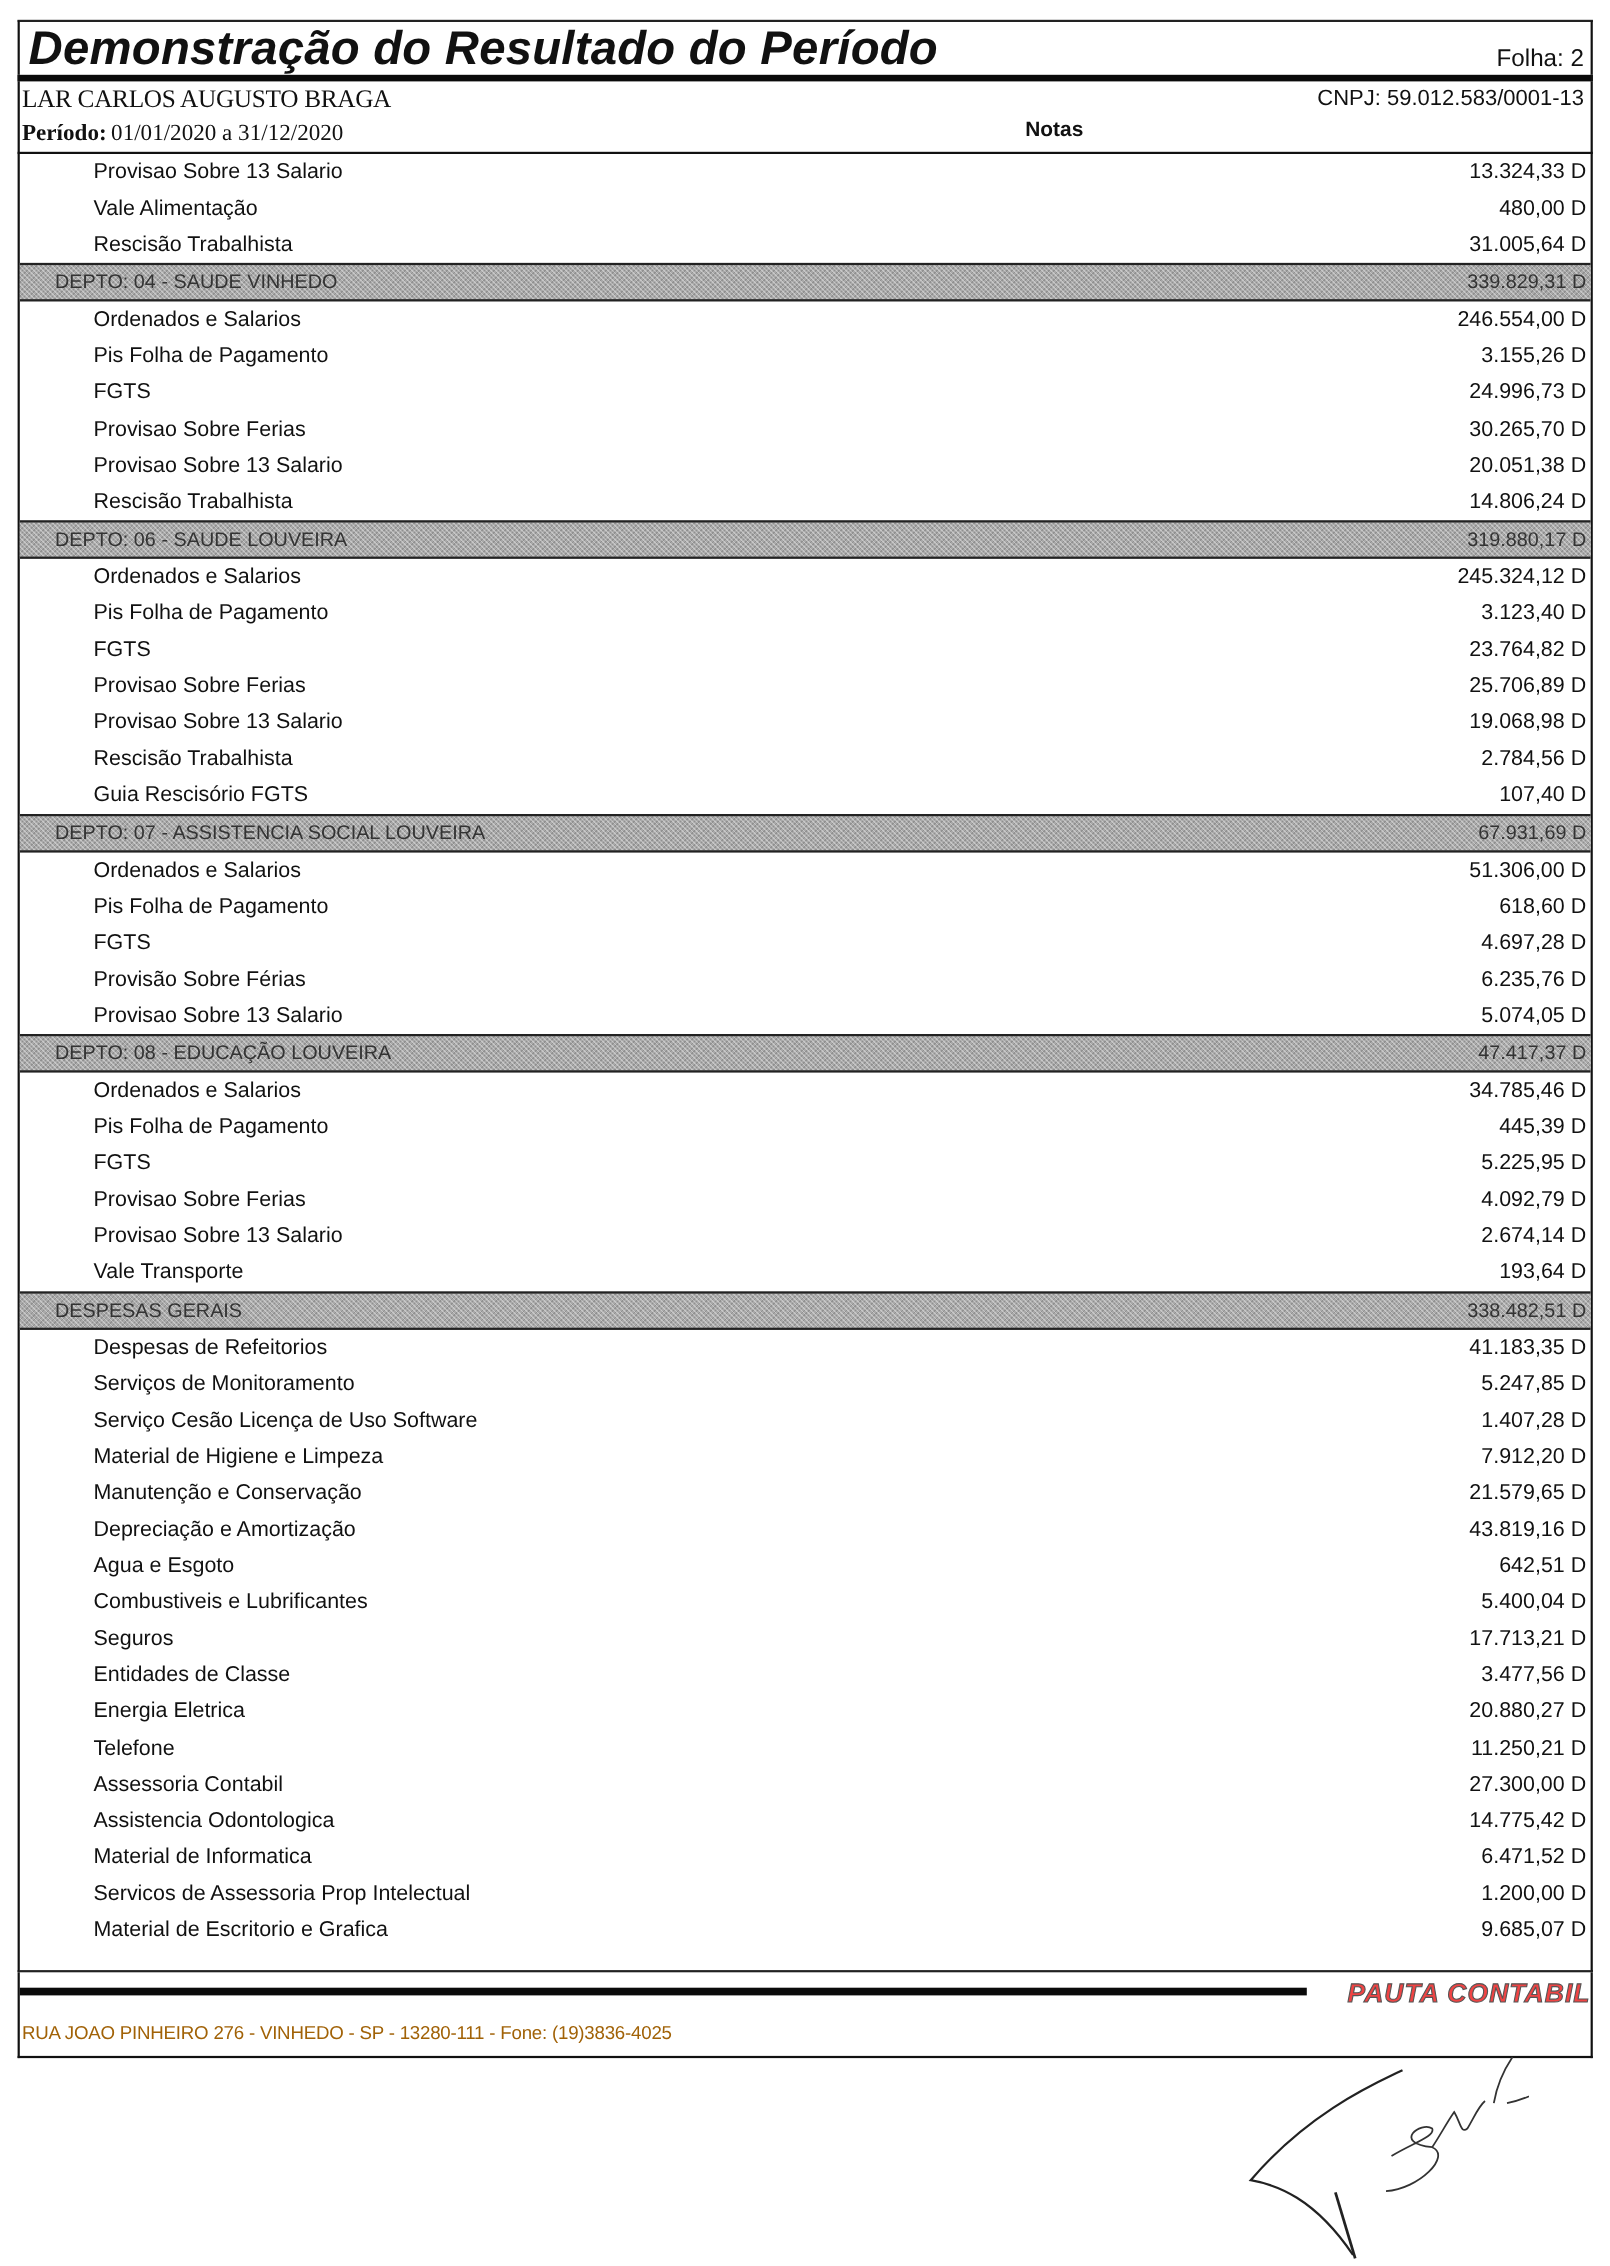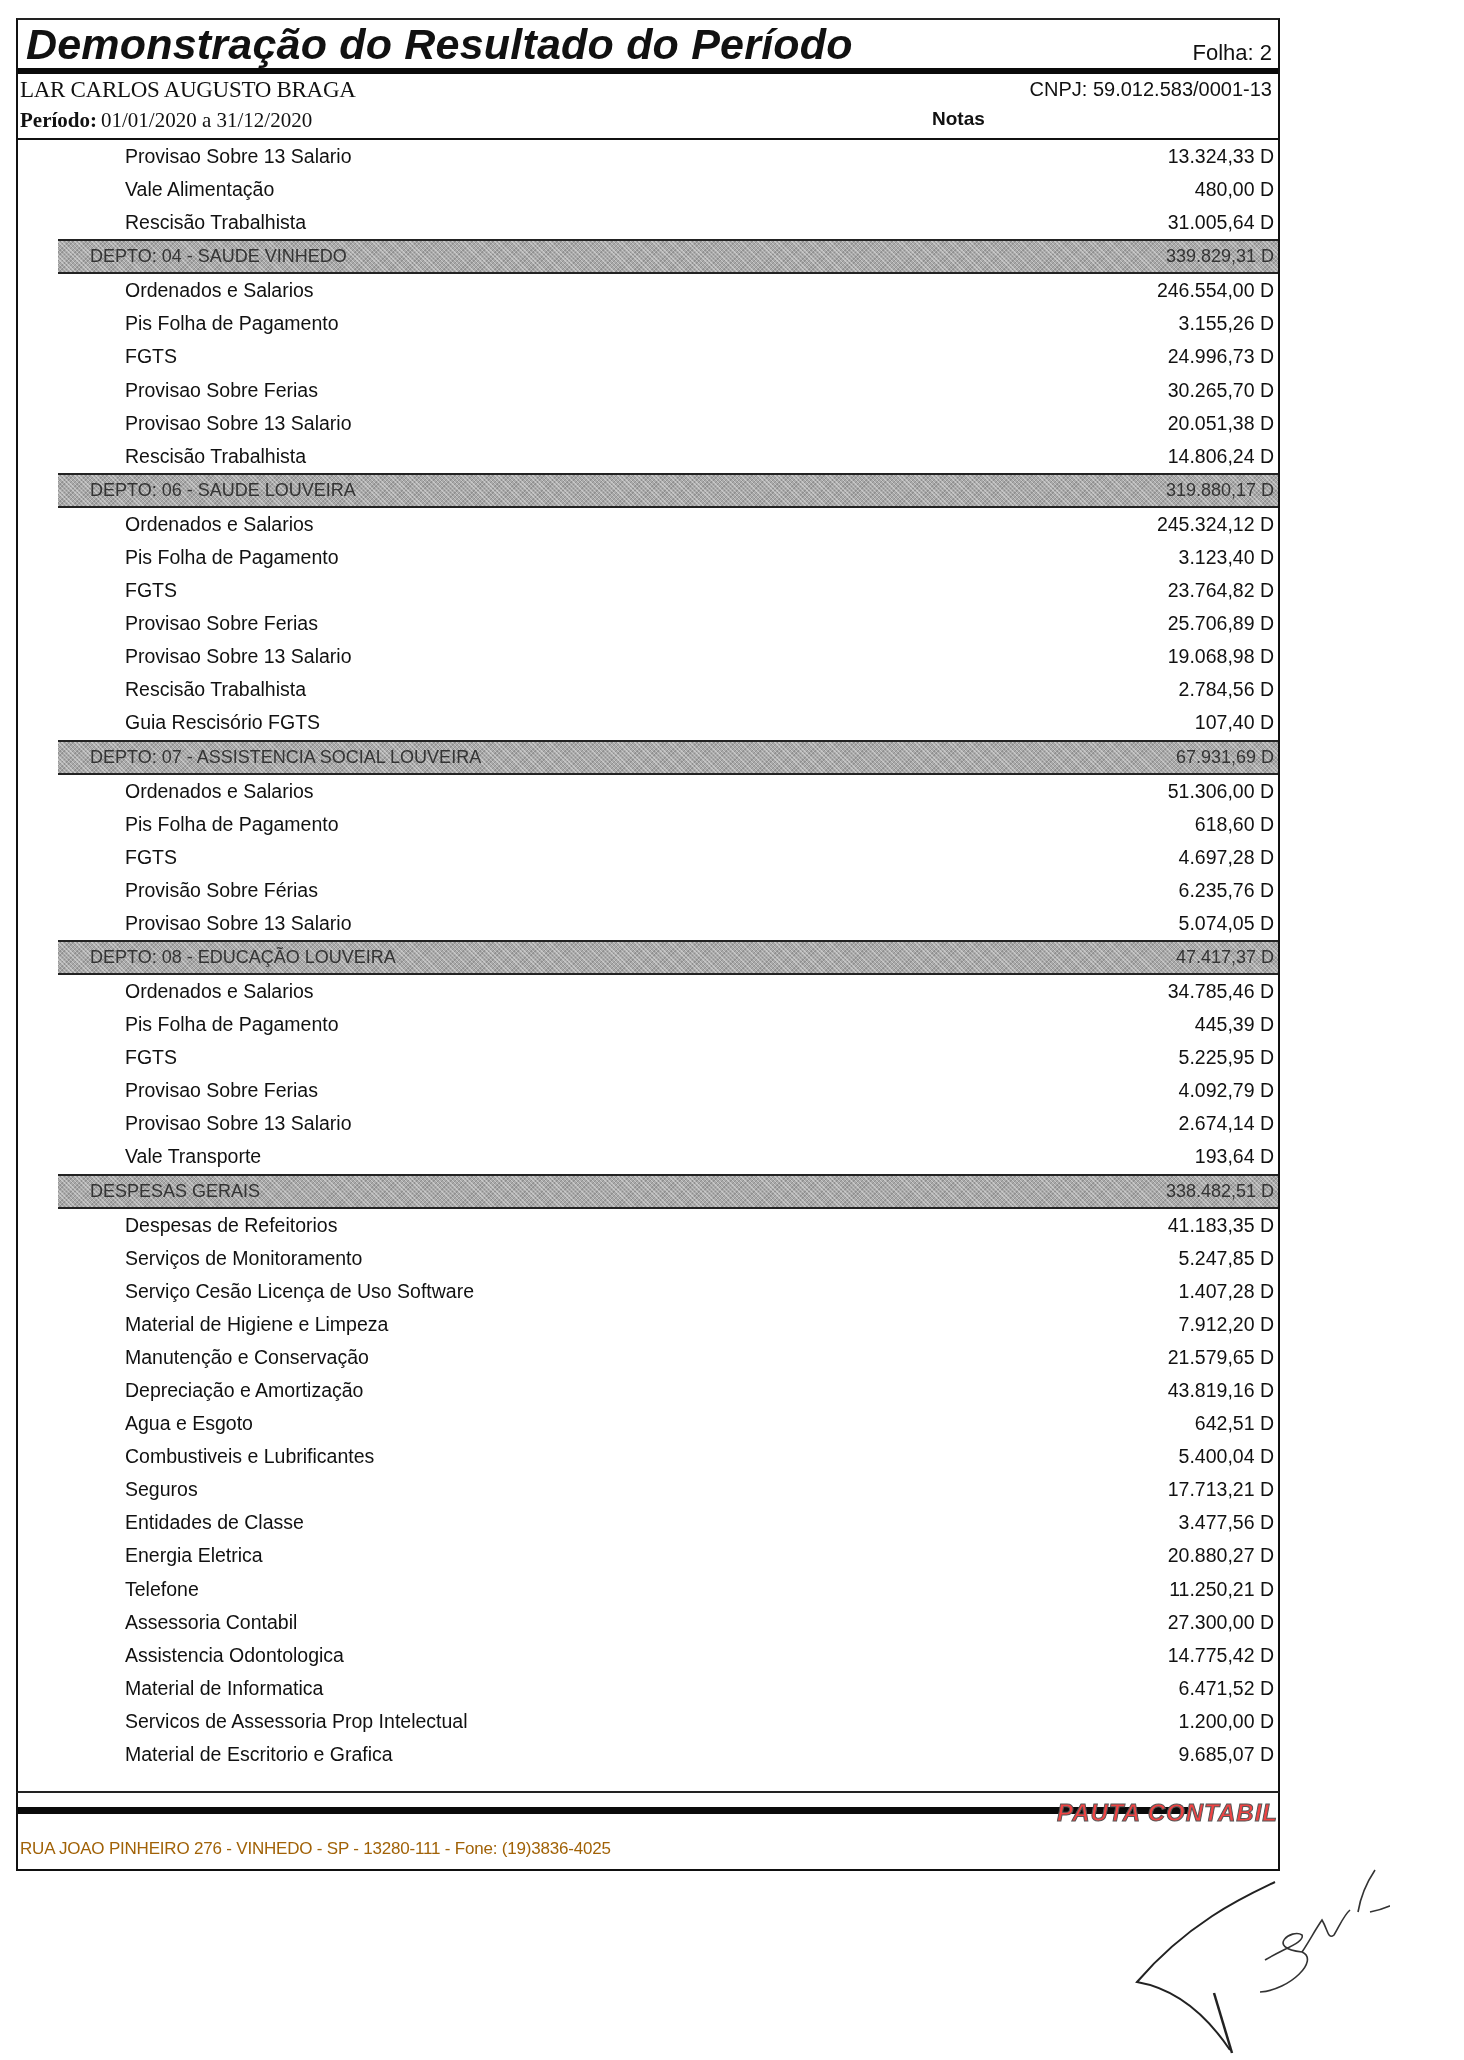--- a/index.html
+++ b/index.html
@@ -1,28 +1,28 @@
 <!DOCTYPE html>
 <html><head>
 <meta charset="utf-8">
 <style>
   html, body { margin:0; padding:0; background:#ffffff; }
   body { width:1464px; height:2060px; position:relative; overflow:hidden; color:#111; font-family:"Liberation Sans", sans-serif; }
-  .page { position:absolute; left:16px; top:18px; width:1264px; }
+  .page { position:absolute; left:16px; top:18px; width:1432px; }
   .title-row { position:relative; height:48px; border-left:2px solid #111; border-right:2px solid #111; border-top:2px solid #222; }
   .title { position:absolute; left:8px; top:0px; font-size:43px; font-weight:bold; font-style:italic; letter-spacing:0.2px; line-height:48px; }
   .folha { position:absolute; right:6px; top:20px; font-size:22px; }
   .thick { height:6px; background:#0a0a0a; border-left:2px solid #111; border-right:2px solid #111; }
   .info { position:relative; height:64px; border-left:2px solid #111; border-right:2px solid #111; border-bottom:2px solid #111; }
   .company { position:absolute; left:2px; top:3px; font-family:"Liberation Serif", serif; font-size:23px; letter-spacing:-0.3px; }
   .cnpj { position:absolute; right:6px; top:4px; font-size:20px;text-align:center; }
   .periodo { position:absolute; left:2px; top:34px; font-family:"Liberation Serif", serif; font-size:21px; }
   .periodo b { font-weight:bold; margin-right:4px; }
   .notas { position:absolute; left:870px; top:34px; font-size:19px; font-weight:bold;margin-left:44px; }
-  .table { border-left:2px solid #111; border-right:2px solid #111; border-bottom:2px solid #222;padding-left:40px; }
+  .table { border-left:2px solid #111; border-right:2px solid #111; border-bottom:2px solid #222; }
   .row { position:relative; height:33.1px; font-size:19.5px; }
   .row .label { position:absolute; left:67px; top:5px; white-space:nowrap; }
   .row .val { position:absolute; right:4px; top:5px; white-space:nowrap; }
   .hdr { position:relative; height:31px; border-top:2px solid #222; border-bottom:2px solid #222; font-size:18px; color:#333;
          background-color:#a9a9a9;
          background-image: repeating-linear-gradient(45deg, rgba(255,255,255,0.35) 0 1px, transparent 1px 3px),
                            repeating-linear-gradient(-45deg, rgba(0,0,0,0.15) 0 1px, transparent 1px 3px); }
   .hdr .label { position:absolute; left:32px; top:5px; white-space:nowrap; }
   .hdr .val { position:absolute; right:4px; top:5px; white-space:nowrap; }
   .spacer { height:20px; }

